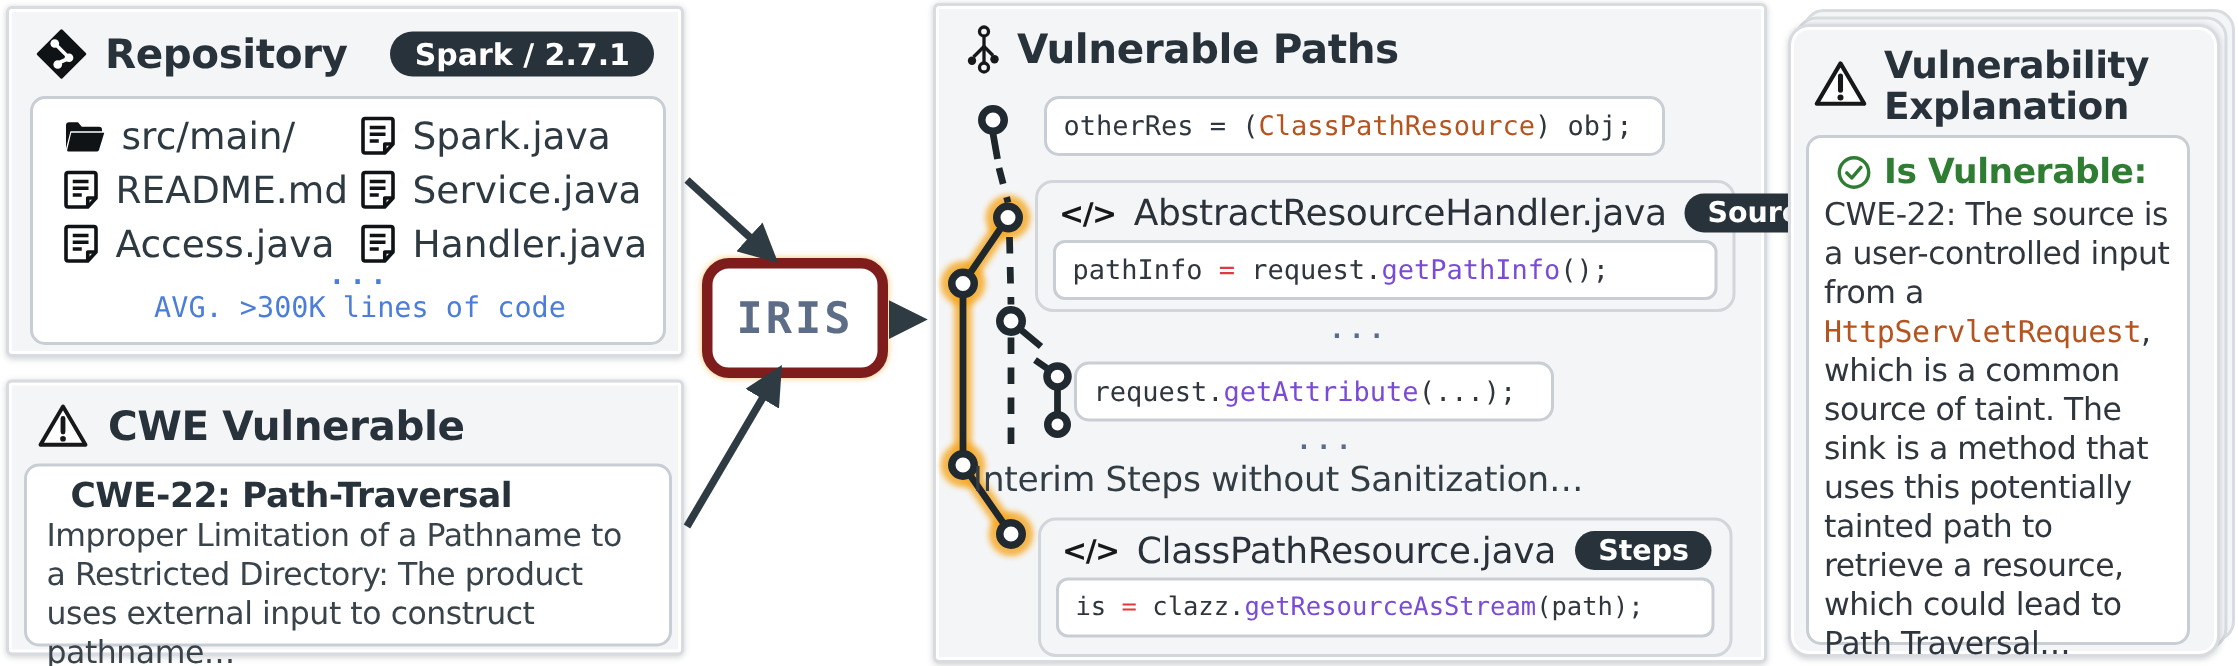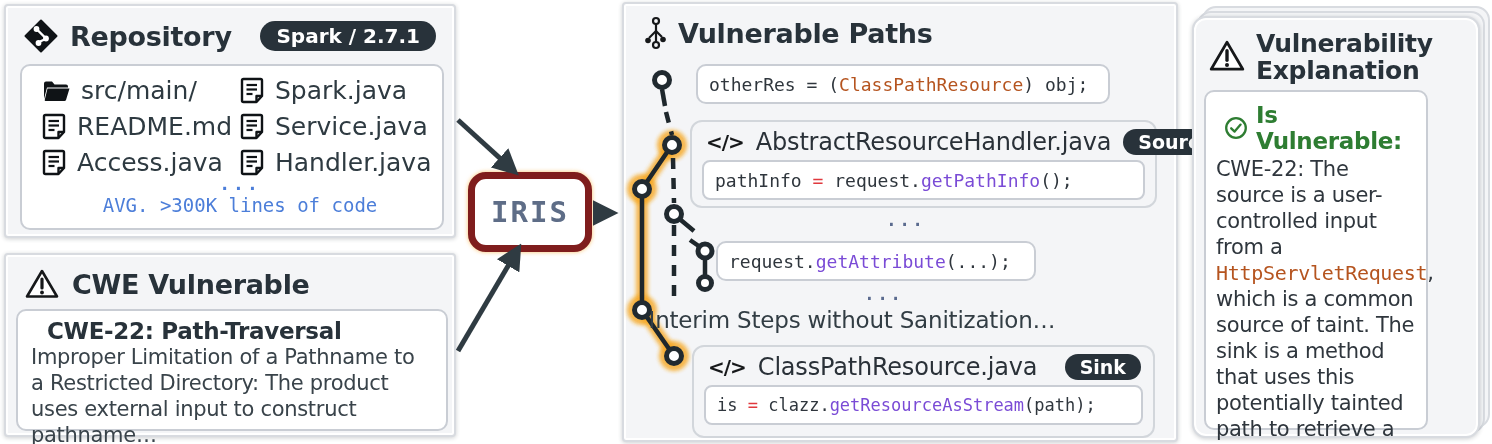--- a/index.html
+++ b/index.html
@@ -65,21 +65,21 @@
   .cb2 { left:92px; top:237px; width:320px; height:40px; }
   .interim { position:absolute; left:18px; top:303px; width:420px; text-align:center;
              font-size:23px; color:#323d44; letter-spacing:-0.2px; }
   .graph-svg { position:absolute; left:0; top:0; }
 
   
   .card-back { position:absolute; background:#f4f5f7; border:2px solid #d8dbe0; border-radius:14px; }
   .expl { left:1192px; top:16px; width:288px; height:422px; border-radius:14px; }
   .expl .panel-header { padding:12px 14px 4px 14px; gap:10px; align-items:flex-start; }
   .expl-title { font-size:25px; line-height:27px; font-weight:700; color:#28323a; width:190px; letter-spacing:-0.3px; }
-  .expl-box { position:absolute; left:10px; top:72px; width:224px; height:340px; padding:8px 10px; }
+  .expl-box { position:absolute; left:10px; top:72px; width:256px; height:340px; padding:8px 10px; }
   .verdict { display:flex; align-items:center; gap:8px; margin:2px 0 2px 8px; }
   .verdict-label { font-size:23px; font-weight:700; color:#2e7d32; letter-spacing:-0.3px; }
   .expl-body { font-size:21px; line-height:26px; color:#333b42; letter-spacing:-0.3px; }
 
   .arrows { position:absolute; left:0; top:0; pointer-events:none; }
   .icon { flex:0 0 auto; display:inline-flex; }
 </style>
 </head>
 <body>
 
@@ -277,21 +277,21 @@
     </div>
 
     <div class="dots paths-dots pd2">...</div>
 
     <div class="interim">Interim Steps without Sanitization…</div>
 
     <div class="subbox sb-sink">
       <div class="sb-head">
         <span class="code-glyph">&lt;/&gt;</span>
         <span class="sb-file">ClassPathResource.java</span>
-        <span class="pill sb-badge">Sink</span>
+        <span class="pill sb-badge">Steps</span>
       </div>
       <div class="sb-code">
         <span class="code" style="font-size:17px"><span class="tok-plain">is </span><span class="tok-op">=</span><span class="tok-plain"> clazz.</span><span class="tok-method">getResourceAsStream</span><span class="tok-plain">(path);</span></span>
       </div>
     </div>
   </div>
 
   <div class="card-back" style="left:1202px; top:6px; width:288px; height:422px;"></div>
   <div class="card-back" style="left:1197px; top:11px; width:288px; height:422px;"></div>
   <div class="panel expl">

